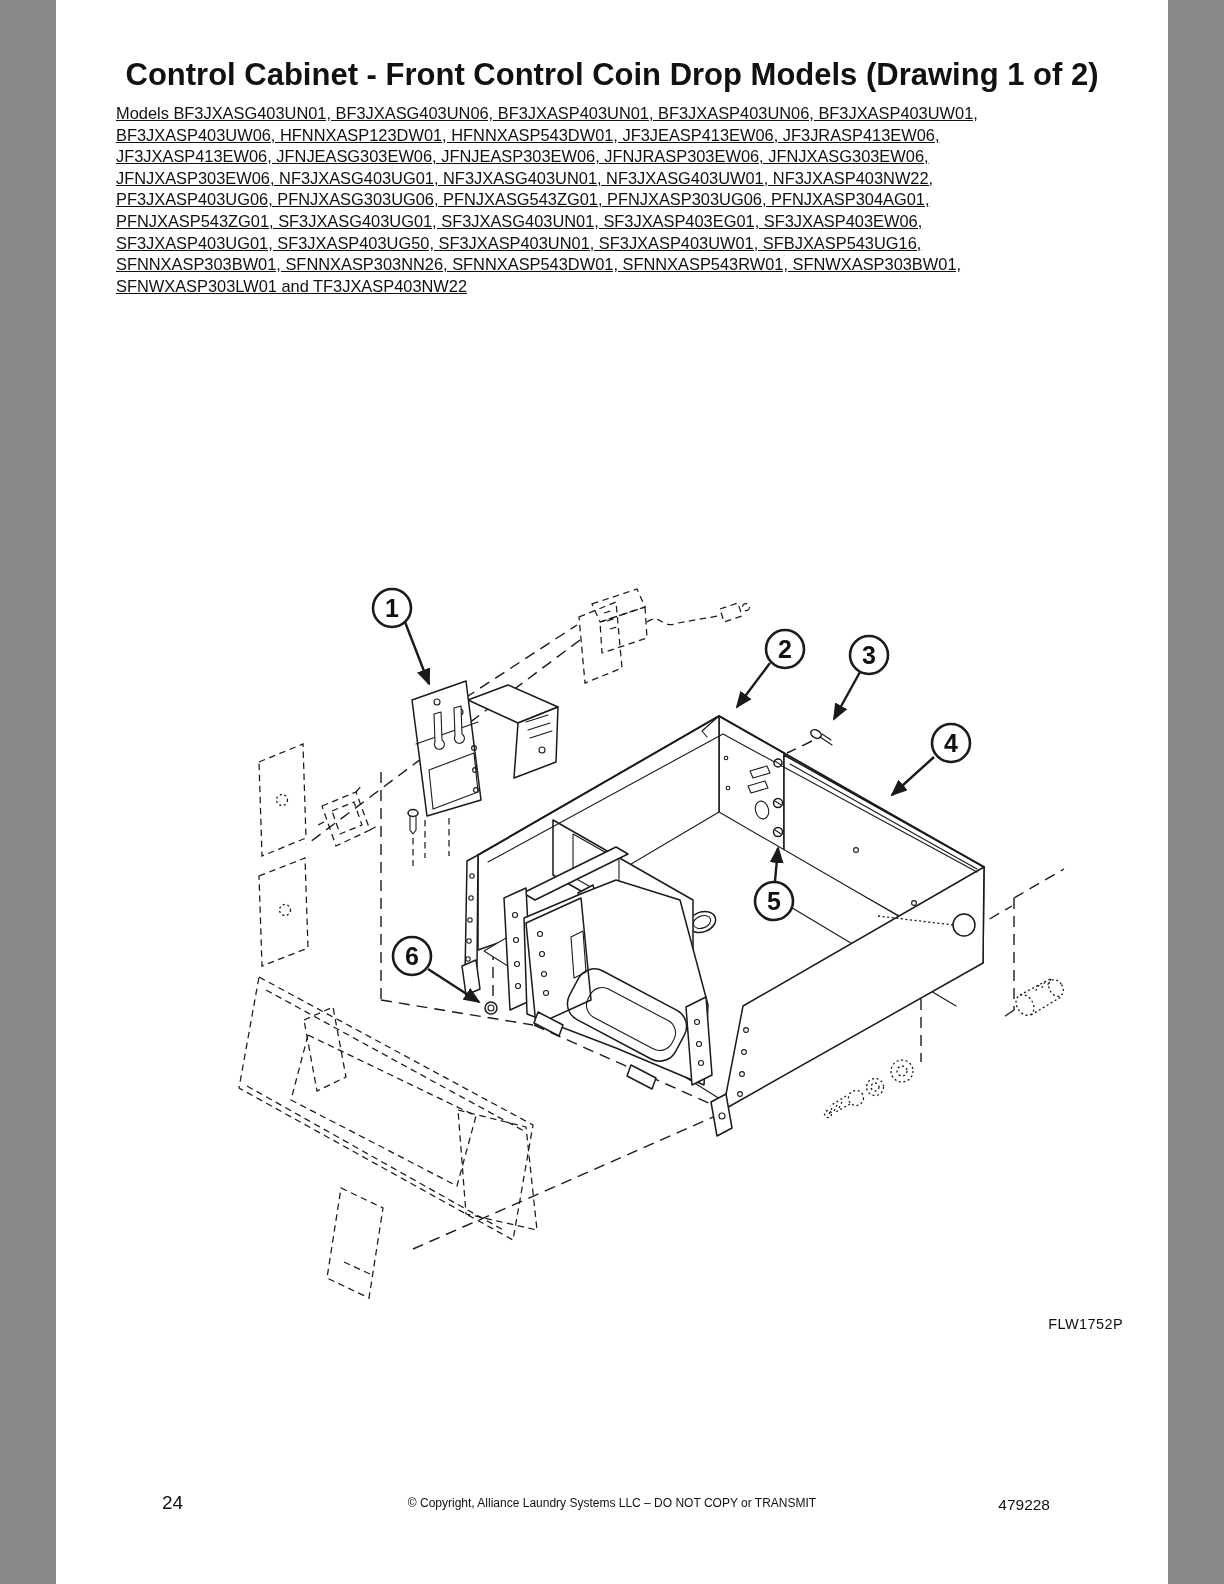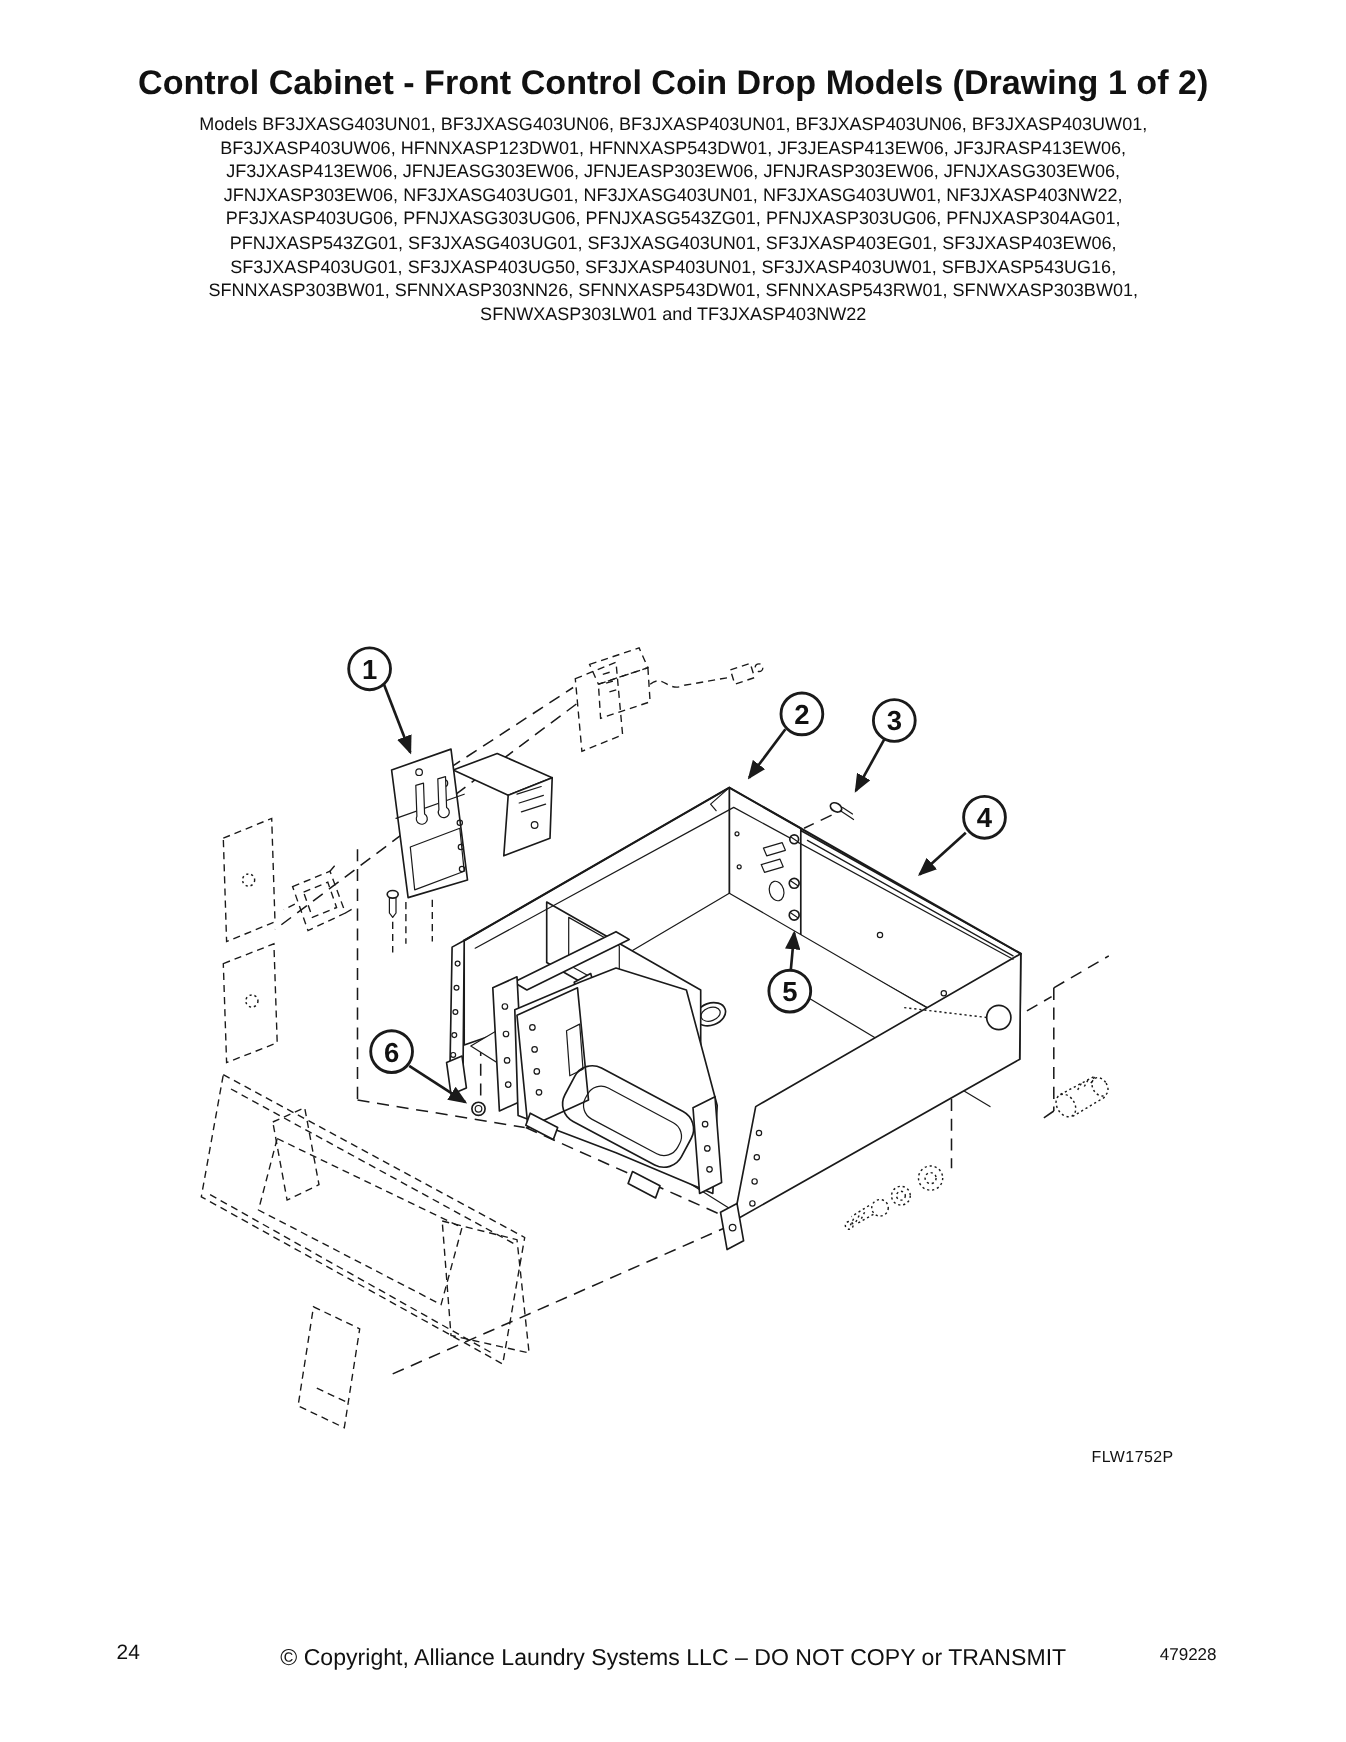--- a/index.html
+++ b/index.html
@@ -1,32 +1,32 @@
 <!DOCTYPE html>
 <html><head>
 <meta charset="utf-8">
 <style>
   html,body { margin:0; padding:0; background:#888; }
   .page {
-    position:relative; width:1224px; height:1584px; margin:0 auto;
+    position:relative; width:1112px; height:1584px; margin:0 auto;
     background:#ffffff; overflow:hidden;
     font-family:"Liberation Sans", sans-serif; color:#111;
   }
   .doc-title {
     position:absolute; top:57px; left:0; right:0;
     text-align:center; font-size:31px; font-weight:bold; letter-spacing:0;
     color:#111;
   }
   .model-list {
     position:absolute; top:103px; left:60px; right:60px;
-    text-align:center; font-size:16.4px; line-height:21.6px; color:#111;
+    font-size:16.4px; line-height:21.6px; color:#111;text-decoration:underline;
   }
   .diagram-svg { position:absolute; top:566px; left:0; }
   .footer-page-number { position:absolute; left:106px; top:1492px; font-size:19px;text-align:center; }
-  .footer-copyright  { position:absolute; left:0; right:0; top:1496px; text-align:center; font-size:21px; }
+  .footer-copyright  { position:absolute; left:0; right:0; top:1496px; text-align:center; font-size:12px; }
   .footer-doc-number { position:absolute; right:118px; top:1496px; font-size:15.5px; }
 
   
   .ln  { fill:none; stroke:#1a1a1a; stroke-width:1.5; stroke-linejoin:round; stroke-linecap:round; }
   .fw  { fill:#ffffff; }
   .thin{ stroke-width:1.1; }
   .thk { stroke-width:1.9; }
   .dsh { fill:none; stroke:#1a1a1a; stroke-width:1.4; stroke-dasharray:11 7; stroke-linecap:butt; }
   .dsh2{ fill:none; stroke:#1a1a1a; stroke-width:1.25; stroke-dasharray:6.5 4.5; }
   .dot { fill:none; stroke:#1a1a1a; stroke-width:1.3; stroke-dasharray:2 2.6; }

